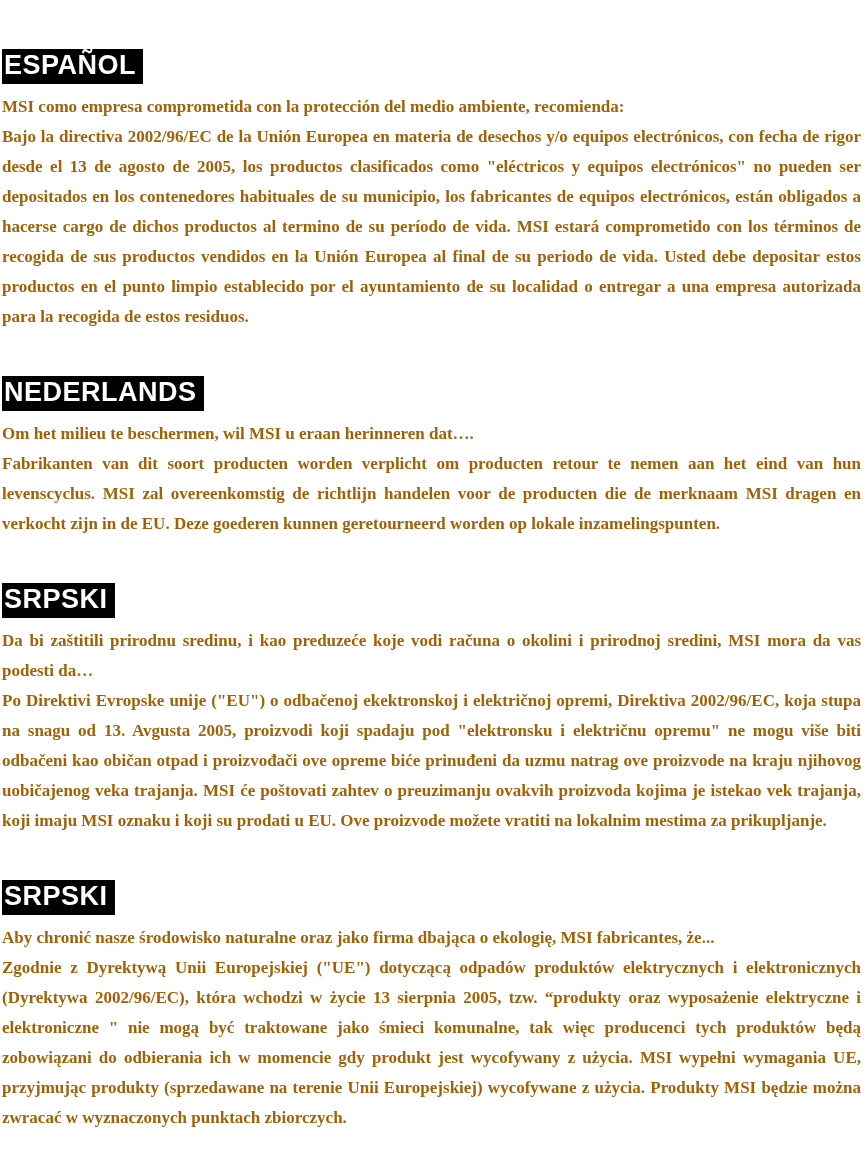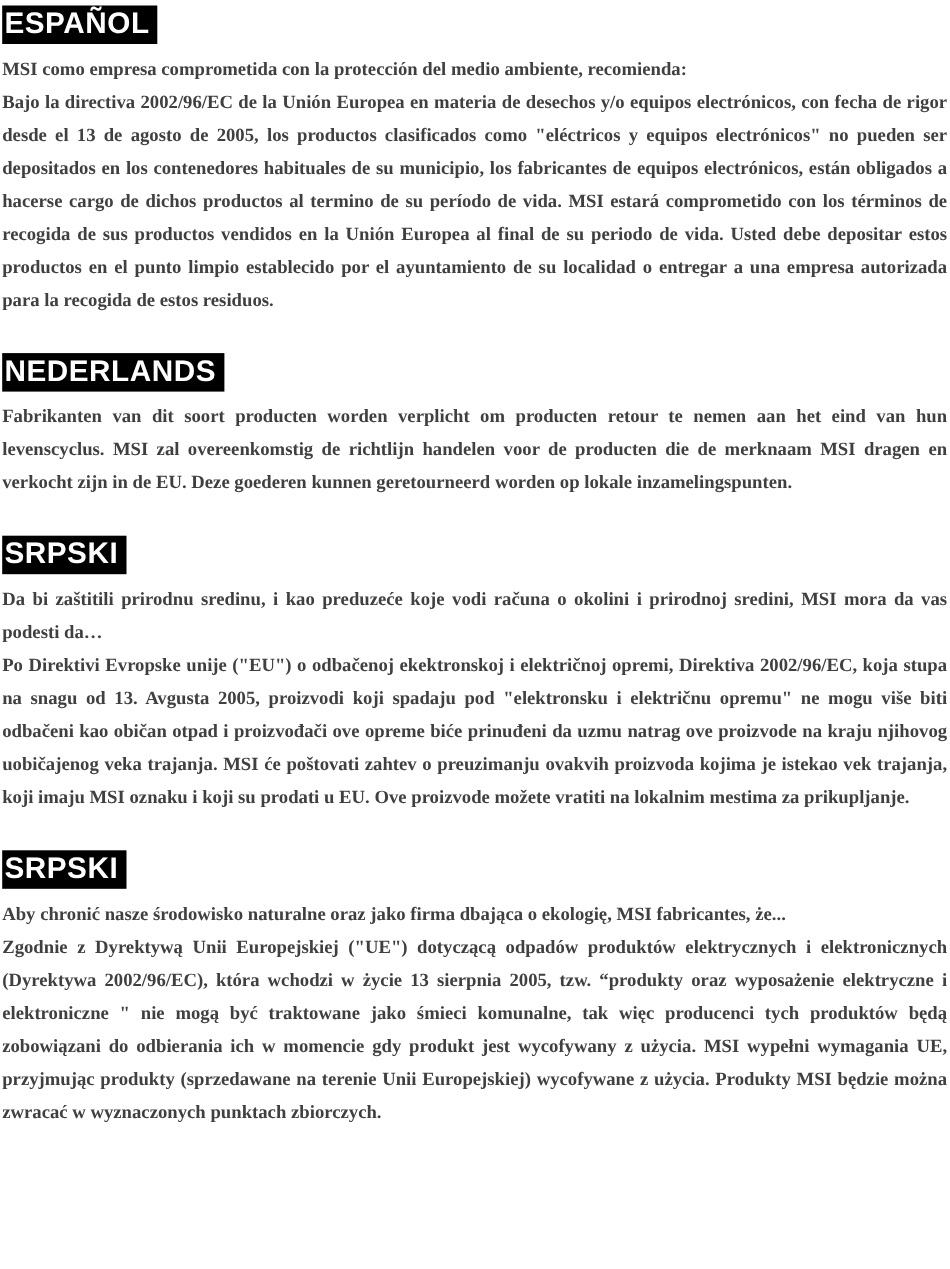--- a/index.html
+++ b/index.html
@@ -14,56 +14,58 @@
   }
   .page {
     box-sizing: border-box;
     width: 864px;
     height: 1154px;
     padding: 5px 3px 0 2px;
     background: #ffffff;
   }
   .lang-section {
     margin-bottom: 33px;
+    margin-top: 44px;
   }
   .lang-header {
     display: inline-block;
     background: #000000;
     color: #ffffff;
     font-family: "Liberation Sans", sans-serif;
     font-weight: bold;
     font-size: 27px;
     line-height: 1;
     padding: 3px 7px 5px 2px;
     margin: 0 0 8px 0;
     letter-spacing: 0.5px;
   }
   .body-text {
     margin: 0;
-    color: #404040;
+    color: #a16207;
     font-family: "Liberation Serif", serif;
     font-weight: bold;
     font-size: 17px;
     line-height: 30px;
     text-align: justify;
   }
 </style>
 </head>
 <body>
 
 <div class="page">
 
   <section class="lang-section">
     <div class="lang-header">ESPAÑOL</div>
     <p class="body-text">MSI como empresa comprometida con la protección del medio ambiente, recomienda:</p>
     <p class="body-text">Bajo la directiva 2002/96/EC de la Unión Europea en materia de desechos y/o equipos electrónicos, con fecha de rigor desde el 13 de agosto de 2005, los productos clasificados como "eléctricos y equipos electrónicos" no pueden ser depositados en los contenedores habituales de su municipio, los fabricantes de equipos electrónicos, están obligados a hacerse cargo de dichos productos al termino de su período de vida. MSI estará comprometido con los términos de recogida de sus productos vendidos en la Unión Europea al final de su periodo de vida. Usted debe depositar estos productos en el punto limpio establecido por el ayuntamiento de su localidad o entregar a una empresa autorizada para la recogida de estos residuos.</p>
   </section>
 
   <section class="lang-section">
     <div class="lang-header">NEDERLANDS</div>
+    <p class="body-text">Om het milieu te beschermen, wil MSI u eraan herinneren dat….</p>
     <p class="body-text">Fabrikanten van dit soort producten worden verplicht om producten retour te nemen aan het eind van hun levenscyclus. MSI zal overeenkomstig de richtlijn handelen voor de producten die de merknaam MSI dragen en verkocht zijn in de EU. Deze goederen kunnen geretourneerd worden op lokale inzamelingspunten.</p>
   </section>
 
   <section class="lang-section">
     <div class="lang-header">SRPSKI</div>
     <p class="body-text">Da bi zaštitili prirodnu sredinu, i kao preduzeće koje vodi računa o okolini i prirodnoj sredini, MSI mora da vas podesti da…</p>
     <p class="body-text">Po Direktivi Evropske unije ("EU") o odbačenoj ekektronskoj i električnoj opremi, Direktiva 2002/96/EC, koja stupa na snagu od 13. Avgusta 2005, proizvodi koji spadaju pod "elektronsku i električnu opremu" ne mogu više biti odbačeni kao običan otpad i proizvođači ove opreme biće prinuđeni da uzmu natrag ove proizvode na kraju njihovog uobičajenog veka trajanja. MSI će poštovati zahtev o preuzimanju ovakvih proizvoda kojima je istekao vek trajanja, koji imaju MSI oznaku i koji su prodati u EU. Ove proizvode možete vratiti na lokalnim mestima za prikupljanje.</p>
   </section>
 
   <section class="lang-section">

